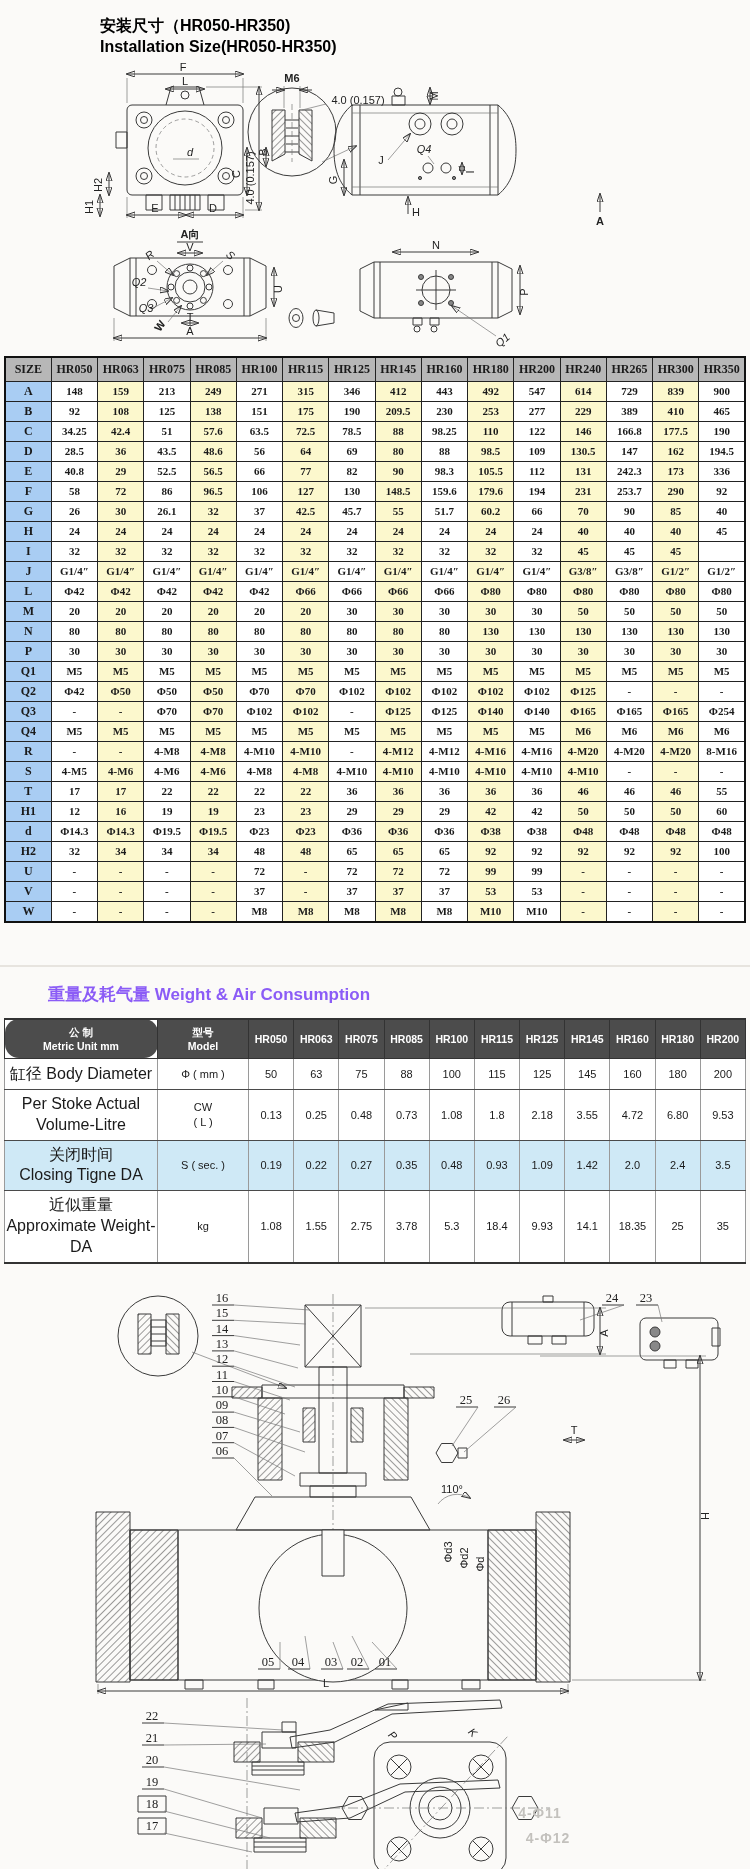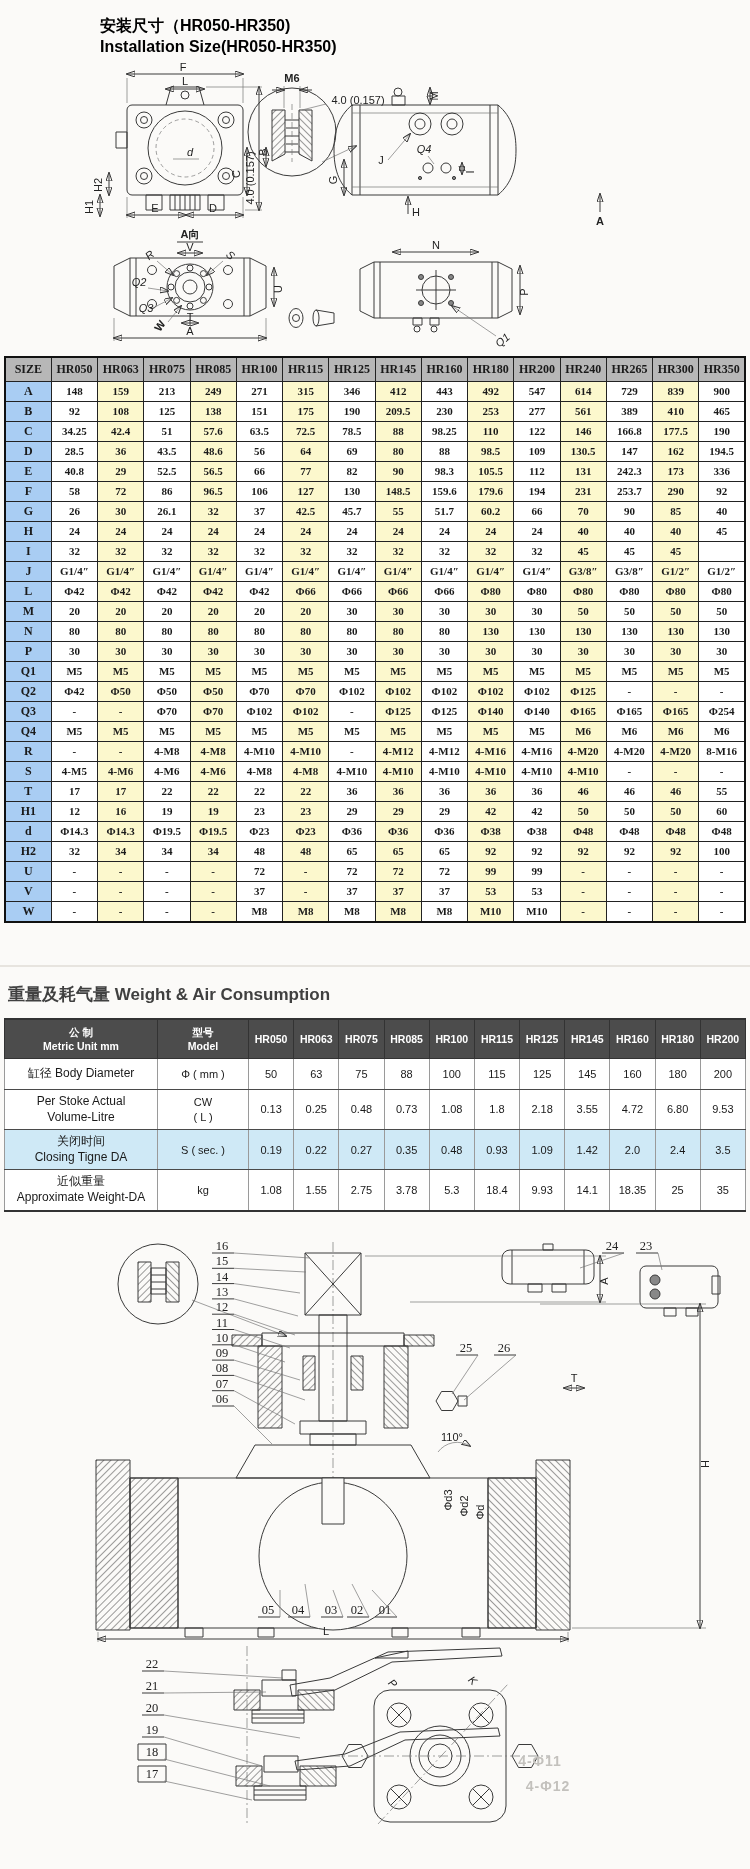--- a/index.html
+++ b/index.html
@@ -29,36 +29,36 @@
     border-collapse:collapse;table-layout:fixed;width:742px;margin:4px 16px 0 4px;
     font-family:"Liberation Serif",serif;font-size:11px;font-weight:bold;
     border:2px solid #111;background:#fff;
   }
   table.dim td{border:1px solid #222;text-align:center;height:19px;padding:0;line-height:1;overflow:hidden;white-space:nowrap;}
   table.dim tr.head td{background:#b7b7b7;font-size:12px;height:23px;}
   table.dim td.lbl{background:#a9cdf3;font-size:12px;}
   table.dim td.alt{background:#fcf8cd;}
   
   .wsec{margin-top:42px;border-top:2px solid #e7e4df;padding-top:12px;}
-  .wtitle{font-size:17px;font-weight:bold;padding:4px 0 12px 8px;color:#404040;}
+  .wtitle{font-size:17px;font-weight:bold;padding:4px 0 12px 8px;color:#8b5cf6;margin-left:40px;}
   table.wt{
     border-collapse:collapse;table-layout:fixed;width:742px;margin:0 4px;
     font-size:11px;background:#fff;border-top:2px solid #333;border-bottom:2px solid #333;
   }
   table.wt th{
     background:#4c4c4c;color:#fff;font-weight:bold;font-size:10.5px;
     border:1px solid #333;padding:5px 1px;white-space:pre-line;line-height:1.35;
   }
   table.wt td{
     border-top:1.5px solid #4a4a4a;border-bottom:1.5px solid #4a4a4a;
     border-left:1px solid #9a9a9a;border-right:1px solid #9a9a9a;
     text-align:center;padding:4px 1px;white-space:pre-line;line-height:1.3;height:22px;
   }
   table.wt tr.hl td{background:#cfe9f6;}
-  table.wt td.nm{font-size:12px;margin-top:40px;}
+  table.wt td.nm{font-size:16px;margin-top:40px;}
 </style>
 </head>
 <body>
 
 <div class="page">
 
   <div class="titles">
     <div>安装尺寸（HR050-HR350)</div>
     <div>Installation Size(HR050-HR350)</div>
   </div>
@@ -304,21 +304,21 @@
           <td class="alt">108</td>
           <td>125</td>
           <td class="alt">138</td>
           <td>151</td>
           <td class="alt">175</td>
           <td>190</td>
           <td class="alt">209.5</td>
           <td>230</td>
           <td class="alt">253</td>
           <td>277</td>
-          <td class="alt">561</td>
+          <td class="alt">229</td>
           <td>389</td>
           <td class="alt">410</td>
           <td>465</td>
         </tr>
         <tr>
           <td class="lbl">C</td>
           <td>34.25</td>
           <td class="alt">42.4</td>
           <td>51</td>
           <td class="alt">57.6</td>
@@ -767,21 +767,21 @@
           <td>-</td>
         </tr>
       </tbody>
     </table>
 
   <div class="wsec">
     <div class="wtitle">重量及耗气量 Weight &amp; Air Consumption</div>
     <table class="wt" id="wt-table">
         <tbody>
           <tr>
-            <th style="width: 150px;">公 制
+            <th style="width: 150px; border-radius: 14px;">公 制
 Metric Unit mm</th>
             <th style="width: 88px;">型号
 Model</th>
             <th>HR050</th>
             <th>HR063</th>
             <th>HR075</th>
             <th>HR085</th>
             <th>HR100</th>
             <th>HR115</th>
             <th>HR125</th>

